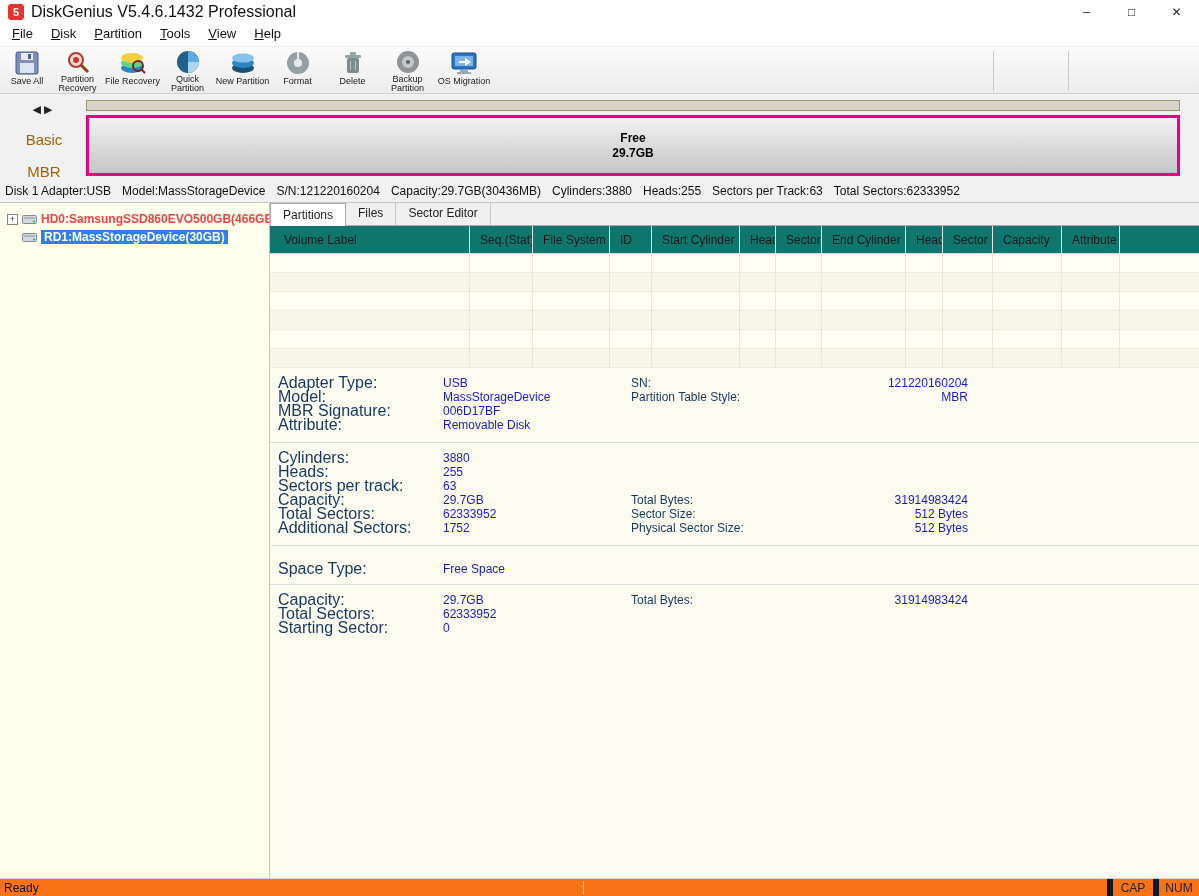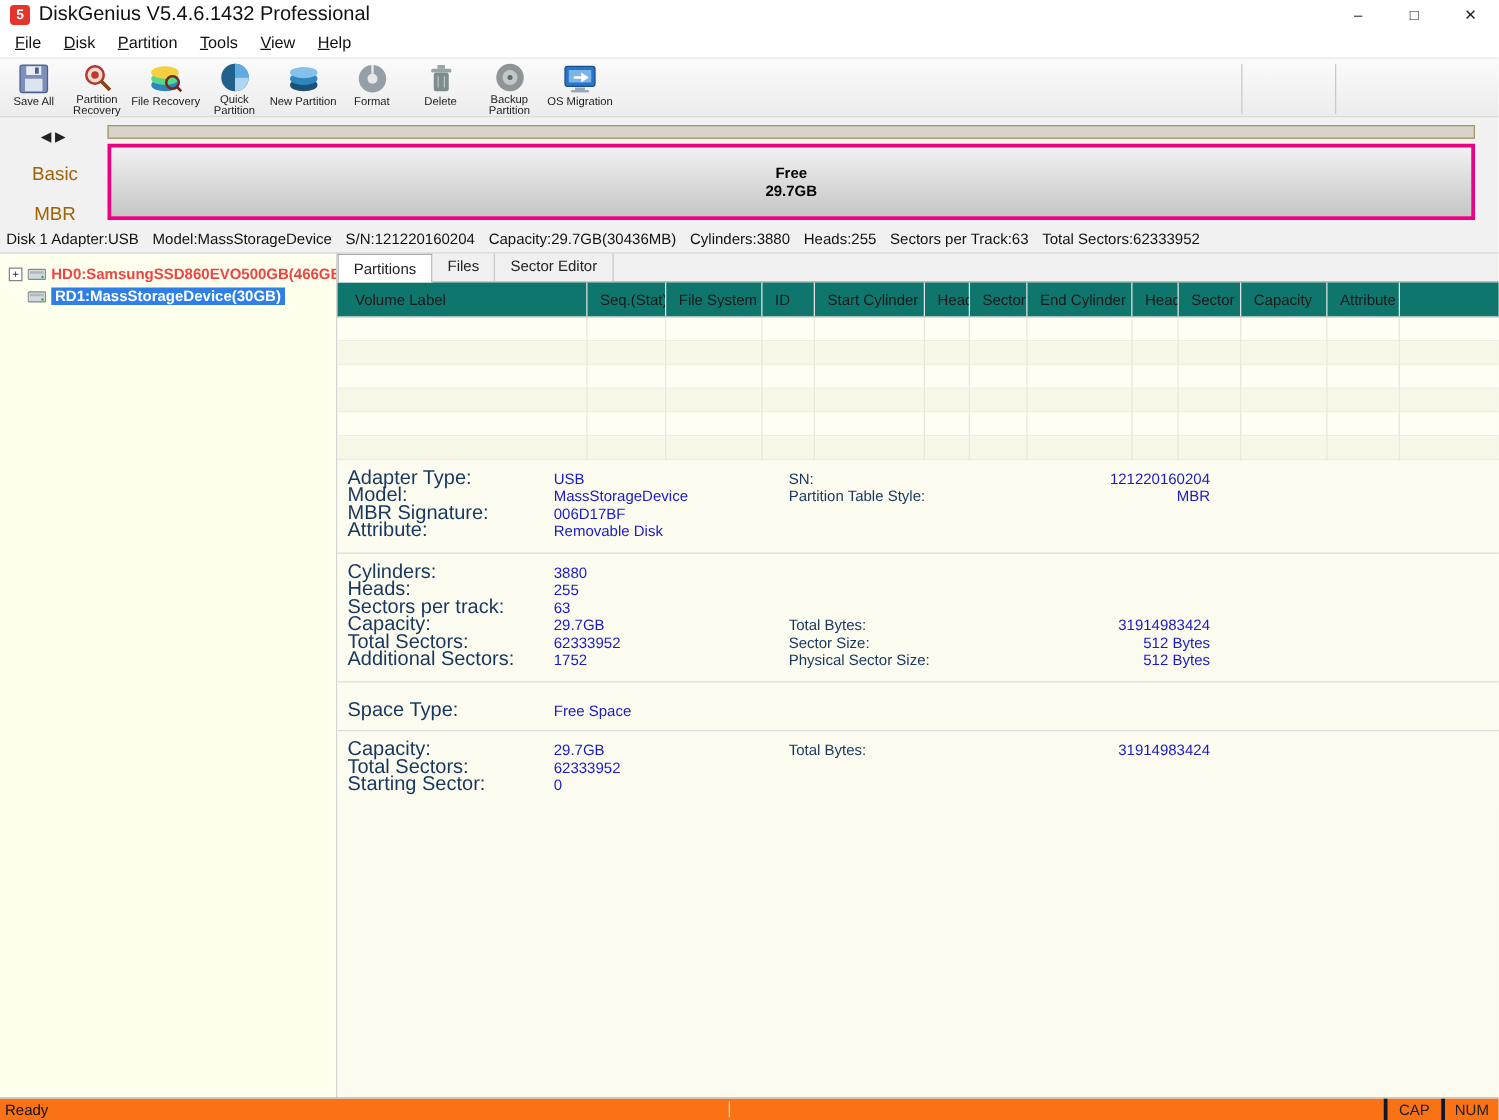--- a/index.html
+++ b/index.html
@@ -75,21 +75,21 @@
   .drow{display:grid;grid-template-columns:8px 165px 170px 18px 195px 142px;height:14px;line-height:14px;}
   .dlabel{grid-column:2;color:#17375E;font-size:16px;white-space:nowrap;}
   .dvalue{grid-column:3;color:#1A1AC8;font-size:12px;text-align:left;white-space:nowrap;}
   .dlabel2{grid-column:5;color:#17375E;font-size:12px;white-space:nowrap;}
   .dvalue2{grid-column:6;color:#1A1AC8;font-size:12px;text-align:right;white-space:nowrap;}
 
   
   .statusbar{position:absolute;left:0;bottom:0;width:100%;height:18px;background:#f97316;border-top:1px solid #D4D4D4;display:flex;align-items:center;font-size:12px;}
   .sb-ready{padding-left:4px;color:#111;}
   .sb-right{margin-left:auto;display:flex;height:100%;align-items:stretch;}
-  .sb-cell{width:46px;display:flex;align-items:center;justify-content:center;border-left:3px solid #0f172a;color:#222;}
+  .sb-cell{width:46px;display:flex;align-items:center;justify-content:center;border-left:6px solid #0f172a;color:#222;}
   .sb-div{position:absolute;left:583px;top:2px;bottom:2px;border-left:1px solid #D6D6D6;}
 </style>
 </head>
 <body>
 
 <div class="titlebar">
   <div class="logo">5</div>
   <div class="title">DiskGenius V5.4.6.1432 Professional</div>
   <div class="wincontrols">
     <div class="winbtn">–</div>

